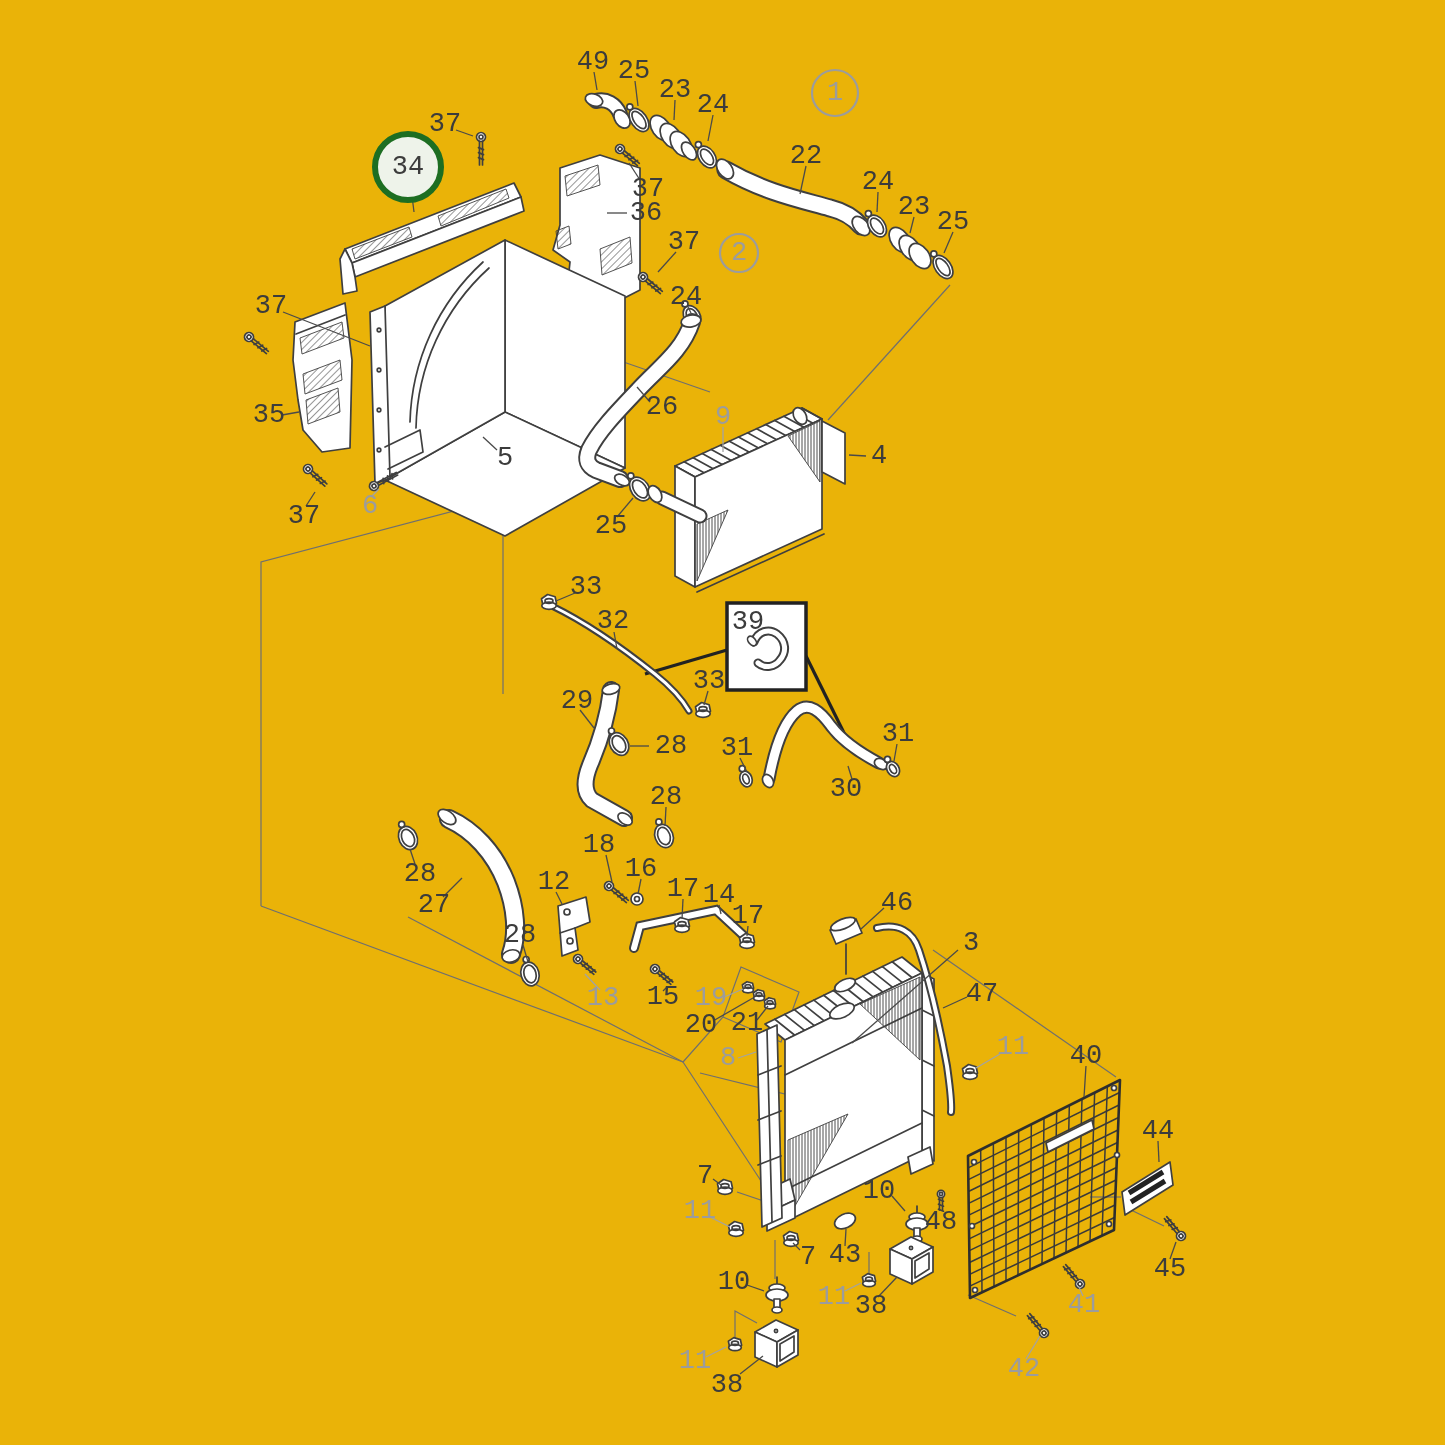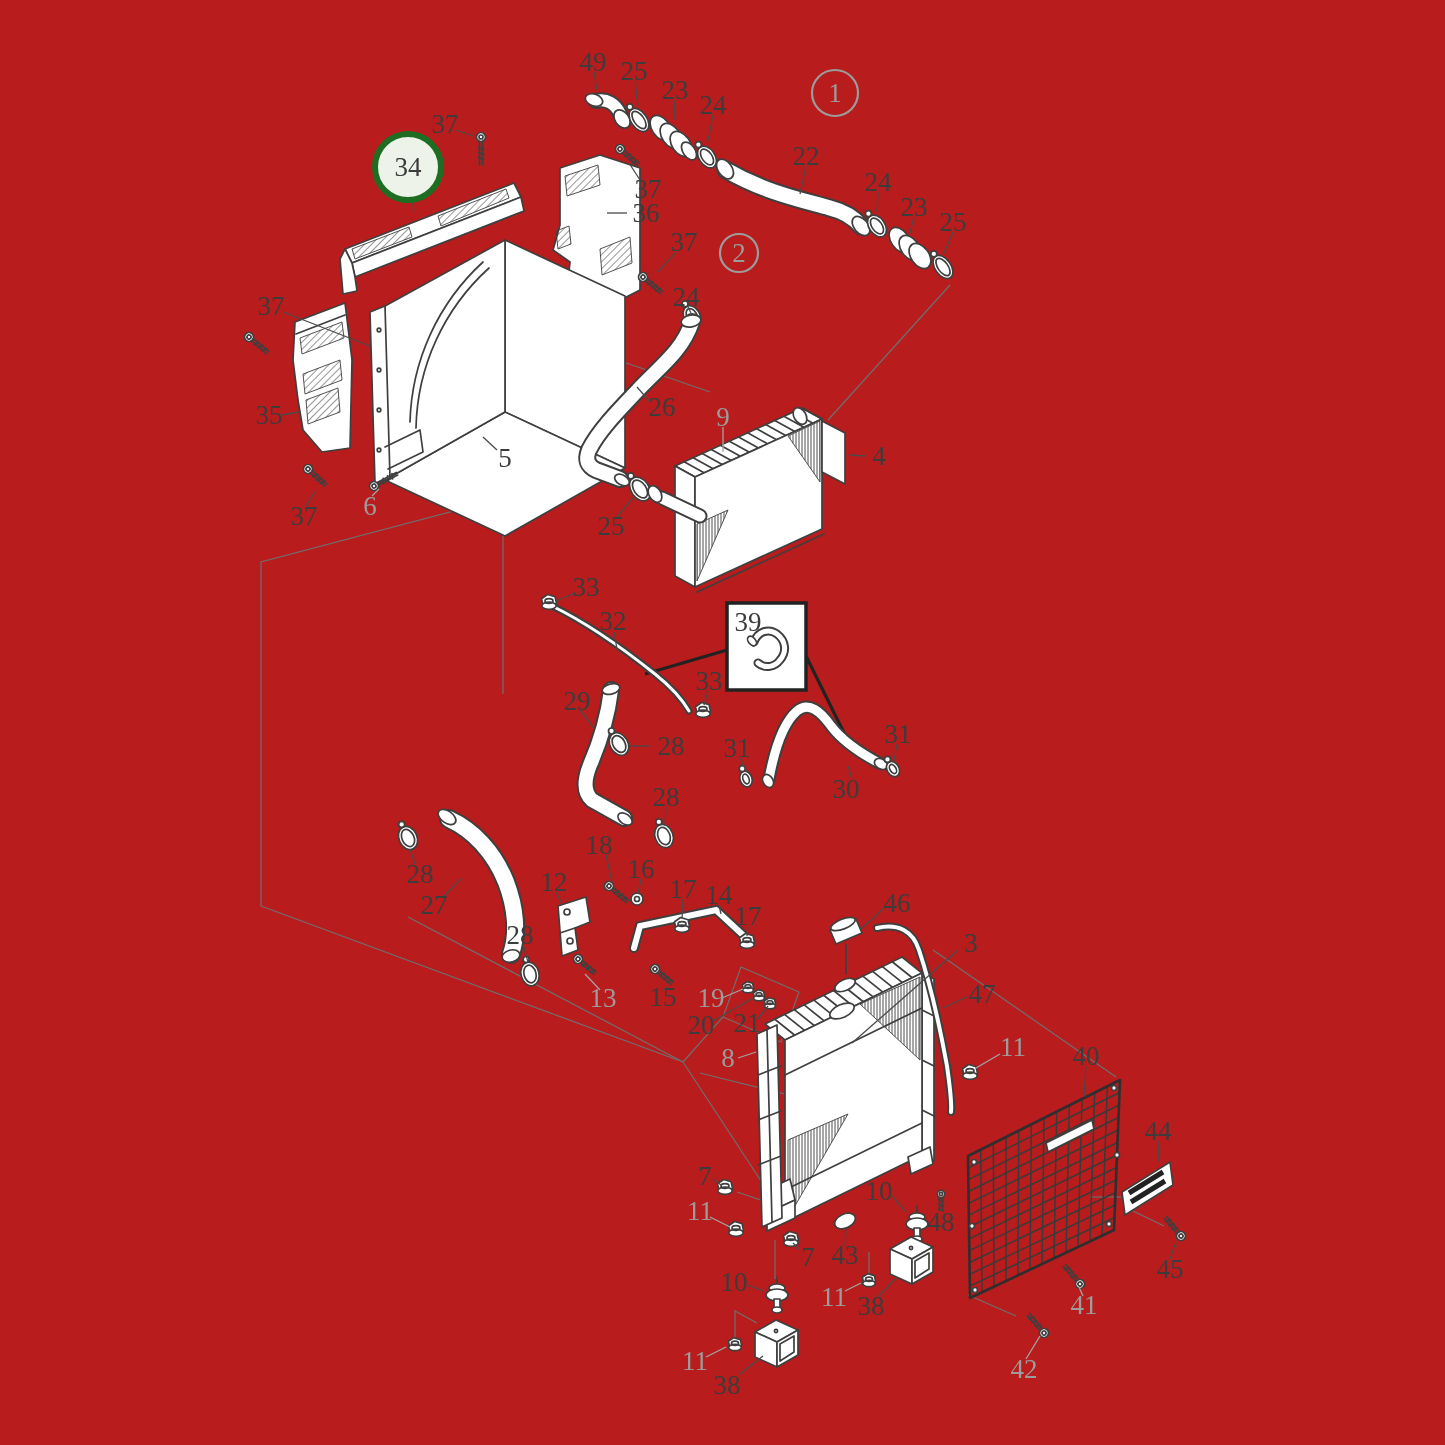--- a/index.html
+++ b/index.html
@@ -1,16 +1,16 @@
 <!DOCTYPE html>
 <html><head>
 <meta charset="utf-8">
 <style>
   html,body{margin:0;padding:0;background:#fff;}
-  #stage{width:1445px;height:1445px;position:relative;background:#b91c1c;font-family:Liberation Serif, serif;}
+  #stage{width:1445px;height:1445px;position:relative;background:#eab308;font-family:Liberation Mono, monospace;}
   svg{display:block;}
   .ln{fill:none;stroke:#3f3f3f;stroke-width:1.7;stroke-linejoin:round;stroke-linecap:round;}
   .lnw{fill:#ffffff;stroke:#3f3f3f;stroke-width:1.7;stroke-linejoin:round;}
   .thin{fill:none;stroke:#6f6f6f;stroke-width:1.2;}
   .leader{fill:none;stroke:#4a4a4a;stroke-width:1.3;}
   .leader.gray{stroke:#a3a3a3;}
   .thick{fill:none;stroke:#222;stroke-width:3.2;}
   .lbl{font-size:27px;fill:#3c3c3c;text-anchor:middle;}
   .lbl.gray{fill:#9c9c9c;}
   .hatch{fill:url(#h45);stroke:#3f3f3f;stroke-width:0.9;}

